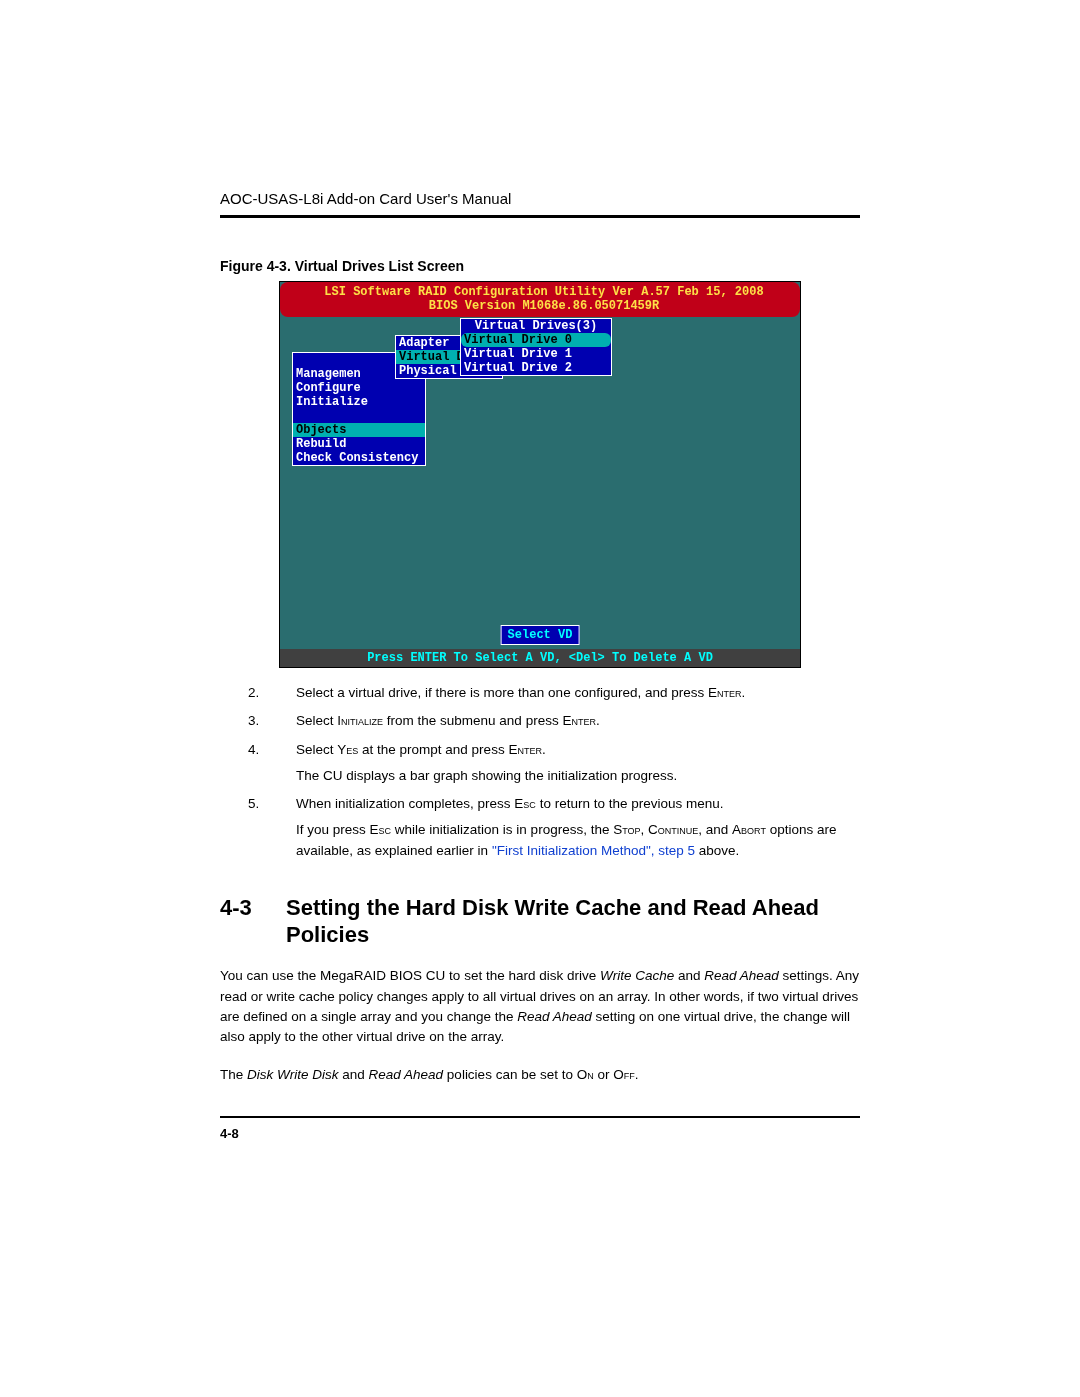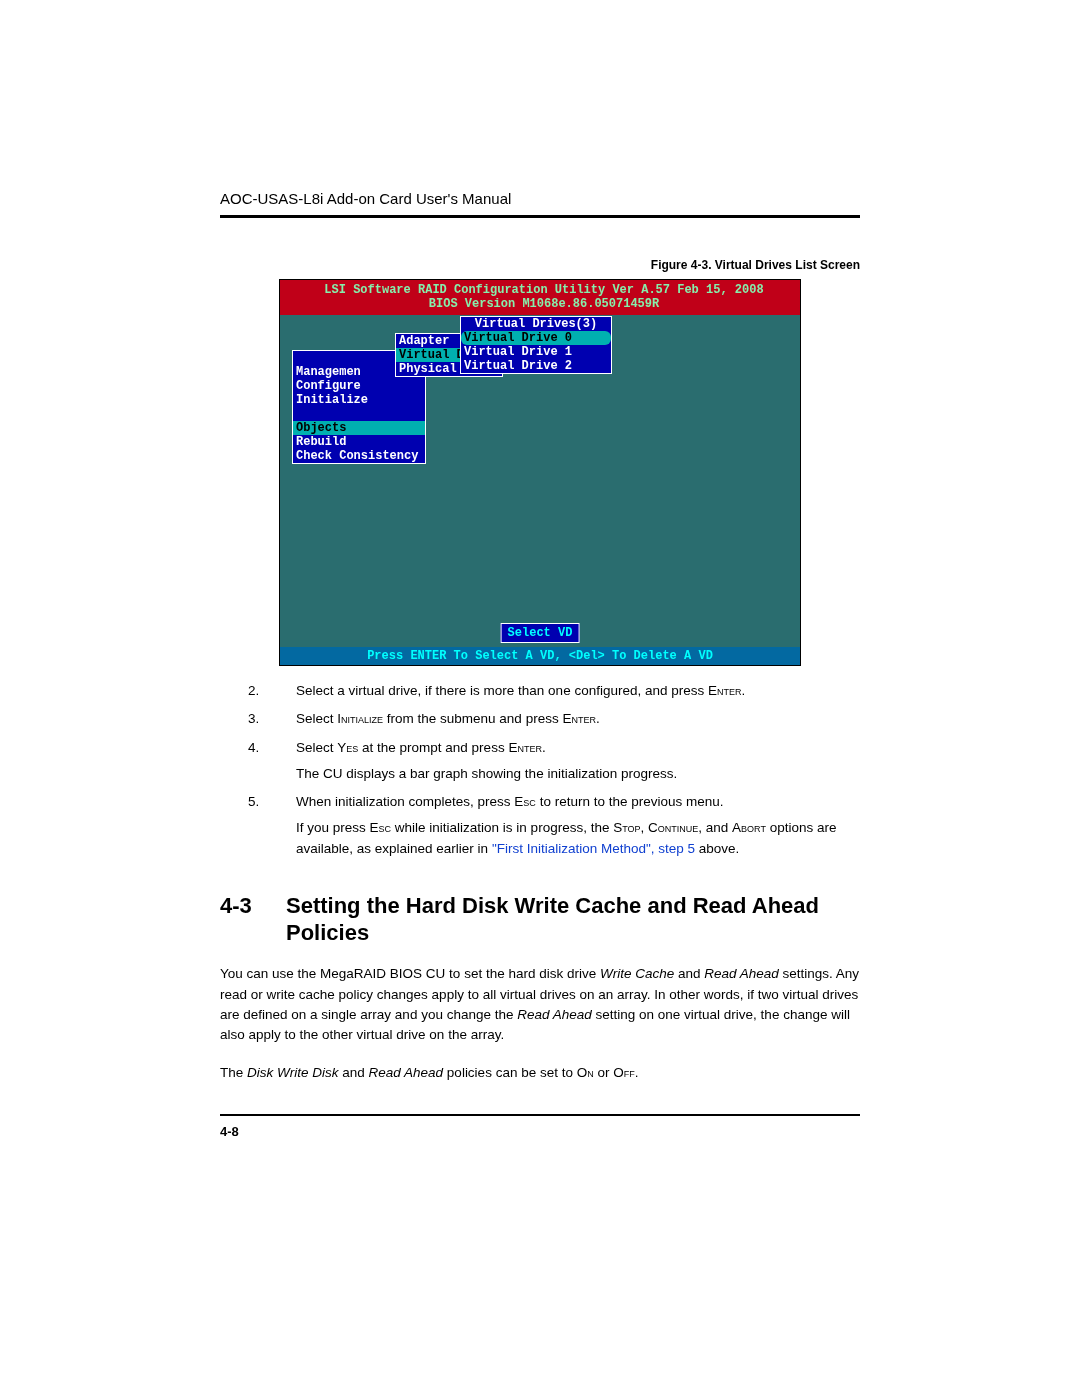--- a/index.html
+++ b/index.html
@@ -18,50 +18,51 @@
   }
   .running-head {
     font-size: 15px;
     margin-bottom: 8px;
   }
   .rule-thick {
     border-top: 3px solid #000;
     margin-bottom: 40px;
   }
   .figure-caption {
-    text-align: right;
-    font-weight: bold;
-    font-size: 12px;
+    text-align: left;
+    font-weight: bold;
+    font-size: 14px;
     margin-bottom: 8px;
   }
   
   .bios {
     width: 520px;
     height: 385px;
     margin: 0 auto;
     background: #2a6d6f; 
     font-family: "Courier New", monospace;
     font-size: 12px;
     color: #fff;
     position: relative;
     line-height: 14px;
     outline: 1px solid #000;
   }
   .bios .header {
     background: #c00018;
-    color: #86efac;
+    color: #fde047;
     text-align: center;
     padding: 3px 0 2px 8px;
     font-weight: bold;
     height: 30px;
+    border-radius: 8px;
   }
   .bios .footer-bar {
     position: absolute;
     left: 0; right: 0; bottom: 0;
-    background: #0369a1;
+    background: #404040;
     color: #00ffff;
     text-align: center;
     padding: 2px 4px;
     font-weight: bold;
   }
   .bios .select-vd {
     position: absolute;
     left: 50%;
     transform: translateX(-50%);
     bottom: 22px;

